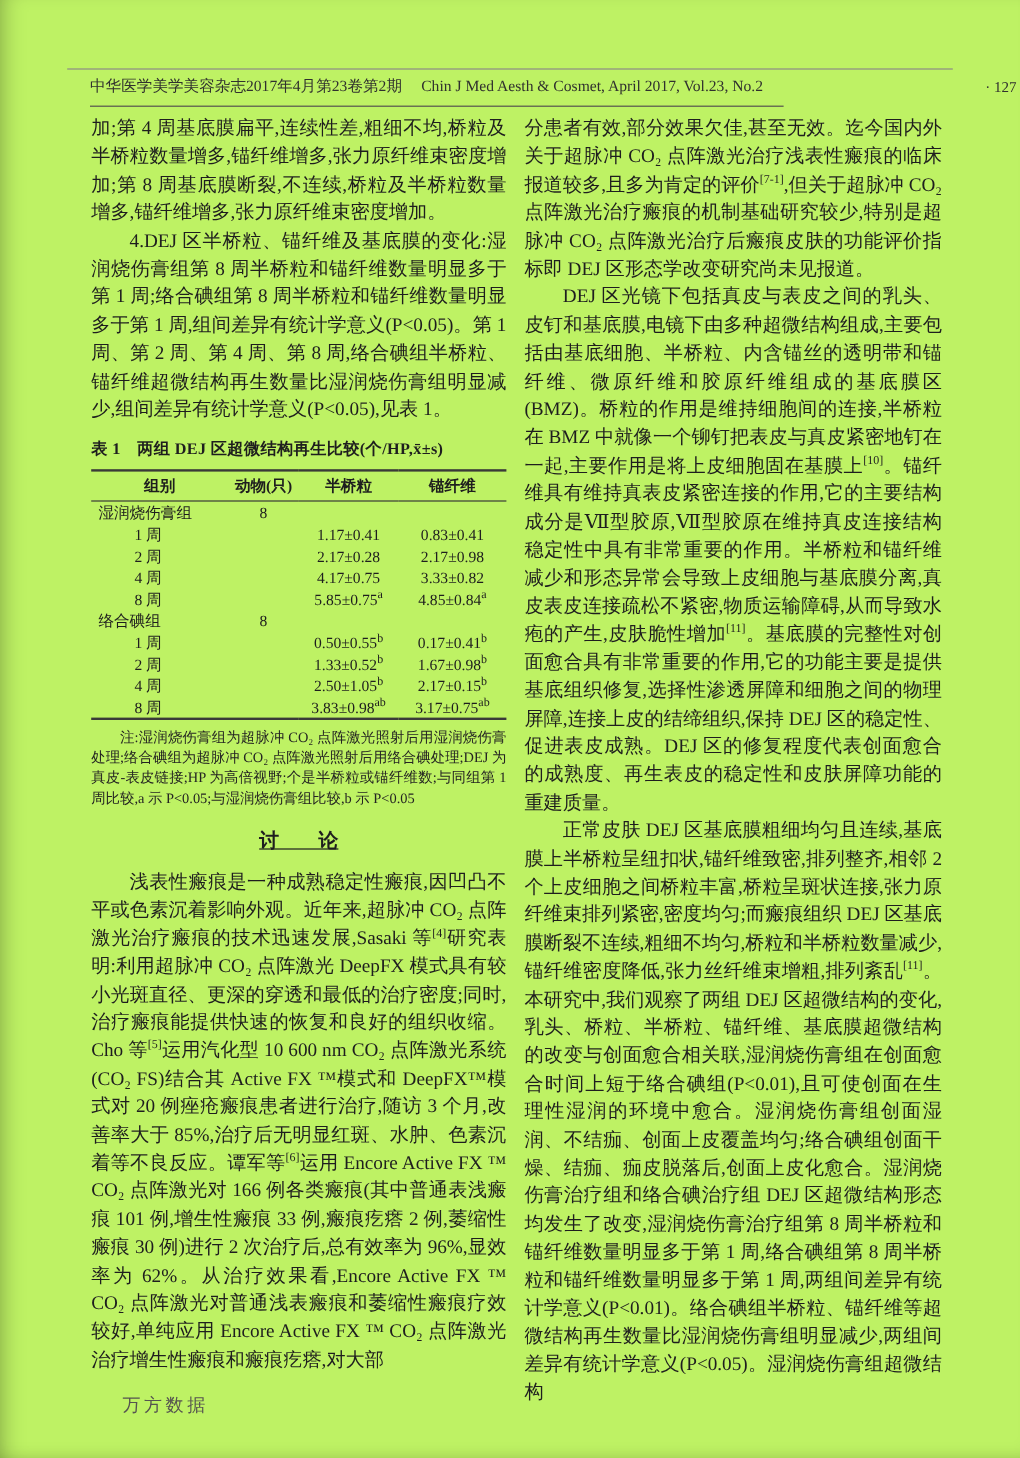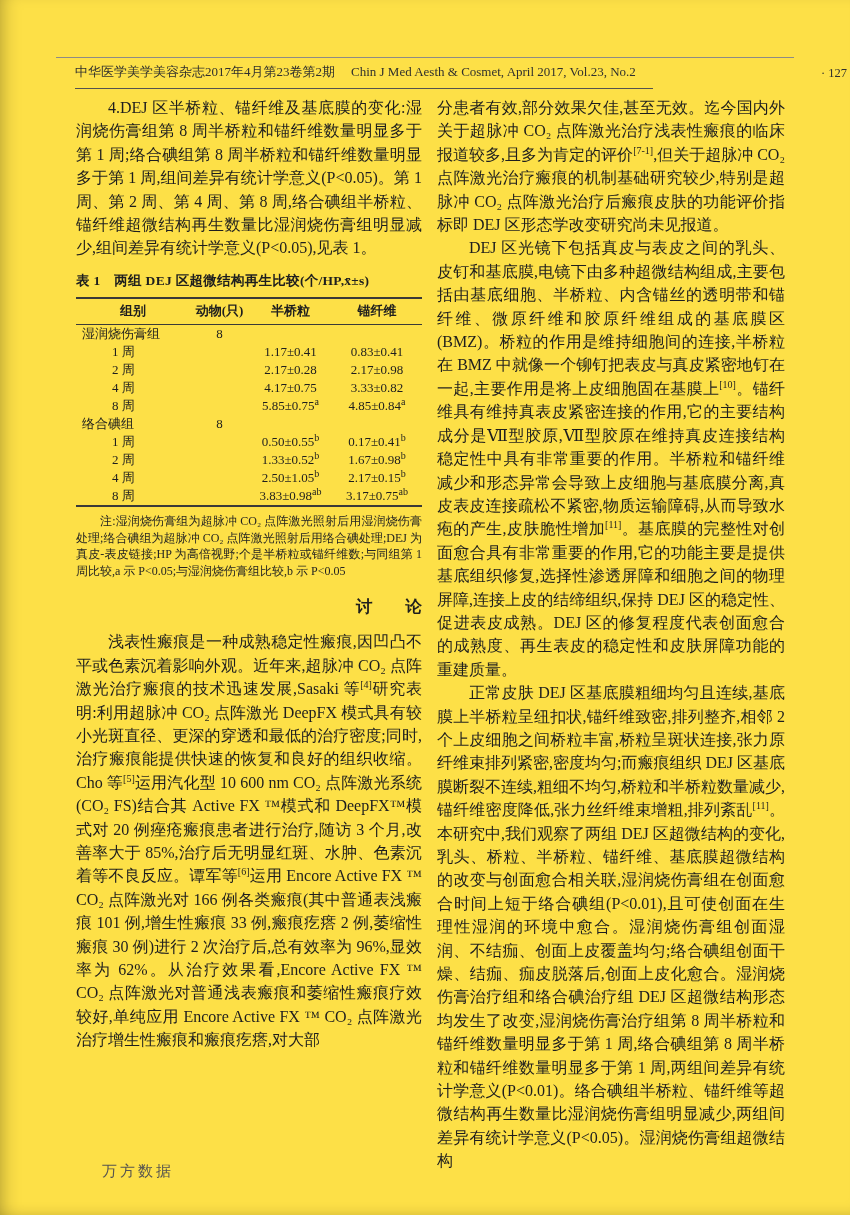--- a/index.html
+++ b/index.html
@@ -1,18 +1,18 @@
 <!DOCTYPE html>
 <html><head>
 <meta charset="utf-8">
 <style>
   html,body { margin:0; padding:0; background:#d9d7d2; }
   .page {
     position:relative; width:850px; height:1215px; margin:0 auto;
-    background:#fde047; color:#242424; overflow:hidden;
+    background:#bef264; color:#242424; overflow:hidden;
     font-family:"Liberation Serif","DejaVu Serif",serif;
     box-shadow: inset 14px 0 20px -14px rgba(0,0,0,.35), inset 0 -12px 16px -14px rgba(0,0,0,.18);
   }
   
   .hdr-rule-top { position:absolute; left:56px; top:57px; width:738px; height:1px; background:#8d8b86; }
   .hdr-text {
     position:absolute; left:75px; top:63px; width:578px;
     font-size:13px; color:#30302e; white-space:nowrap;
     border-bottom:1px solid #55534f; padding-bottom:7px;
   }
@@ -35,36 +35,37 @@
   table.data col.c1 { width:33%; } table.data col.c2 { width:17%; }
   table.data col.c3 { width:24%; } table.data col.c4 { width:26%; }
   table.data th { font-weight:bold; text-align:center; padding:3px 2px 4px; border-bottom:1px solid #3a3a38; }
   table.data td { padding:0 2px; height:18px; }
   td.lab { text-align:left; }
   tr.group td.lab { padding-left:6px; }
   tr.week  td.lab { padding-left:36px; }
   td.ani, td.num { text-align:center; }
   .tbl-note { font-size:12px; line-height:16.8px; text-align:justify; text-indent:2em; margin-top:6px; color:#242422; }
   
-  .disc-title { font-size:16.5px; font-weight:bold; text-align:right; margin:15px 0 12px; }
+  .disc-title { font-size:16.5px; font-weight:bold; text-align:center; margin:15px 0 12px;text-decoration:underline; }
   
   .watermark { position:absolute; left:70px; top:1162px; font-size:15px; color:#565450; letter-spacing:3px;margin-left:32px; }
 </style>
 </head>
 <body>
 
 <div class="page">
 
   <div class="hdr-rule-top"></div>
   <div class="hdr-text">
     <span>中华医学美学美容杂志2017年4月第23卷第2期</span><span class="hdr-en">Chin J Med Aesth &amp; Cosmet, April 2017, Vol.23, No.2</span>
   </div>
   <div class="page-no">· 127 ·</div>
 
   <div class="col col-left">
+    <p class="para cont"><span>加;第 4 周基底膜扁平,连续性差,粗细不均,桥粒及半桥粒数量增多,锚纤维增多,张力原纤维束密度增加;第 8 周基底膜断裂,不连续,桥粒及半桥粒数量增多,锚纤维增多,张力原纤维束密度增加。</span></p>
     <p class="para"><span>4.DEJ 区半桥粒、锚纤维及基底膜的变化:湿润烧伤膏组第 8 周半桥粒和锚纤维数量明显多于第 1 周;络合碘组第 8 周半桥粒和锚纤维数量明显多于第 1 周,组间差异有统计学意义(P&lt;0.05)。第 1 周、第 2 周、第 4 周、第 8 周,络合碘组半桥粒、锚纤维超微结构再生数量比湿润烧伤膏组明显减少,组间差异有统计学意义(P&lt;0.05),见表 1。</span></p>
 
     <div class="tbl-block">
       <div class="tbl-caption">表 1　两组 DEJ 区超微结构再生比较(个/HP,x̄±s)</div>
       <table class="data">
         <colgroup>
             <col class="c1">
             <col class="c2">
             <col class="c3">
             <col class="c4">

